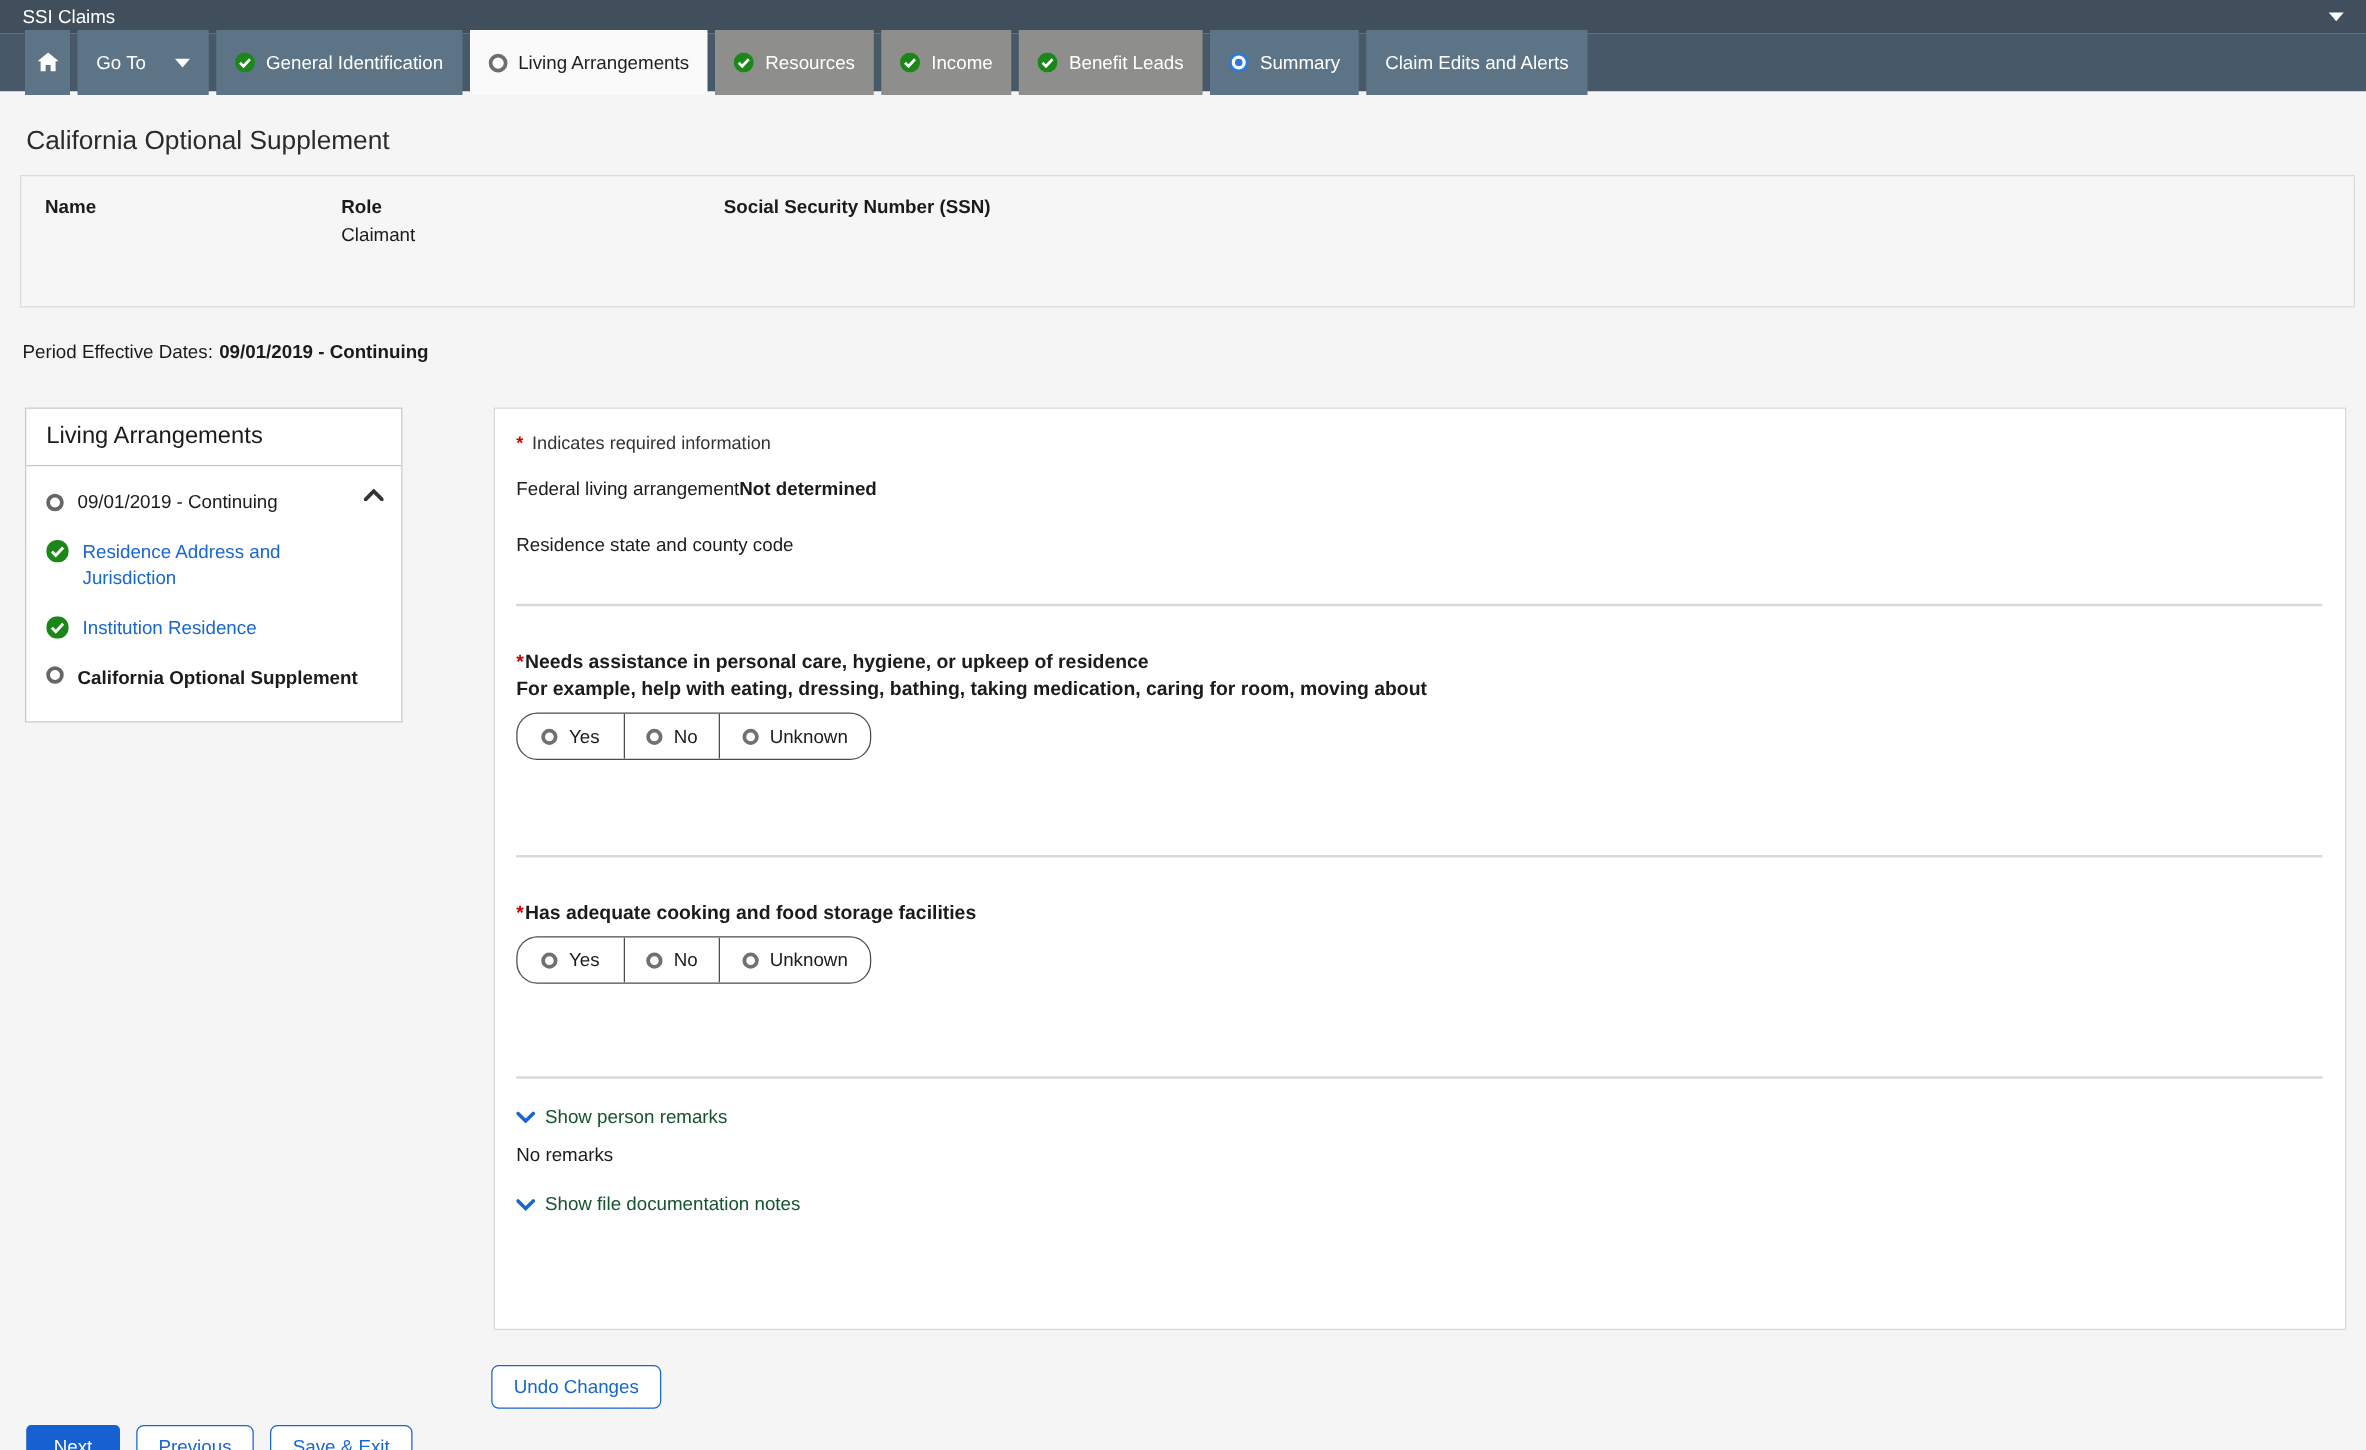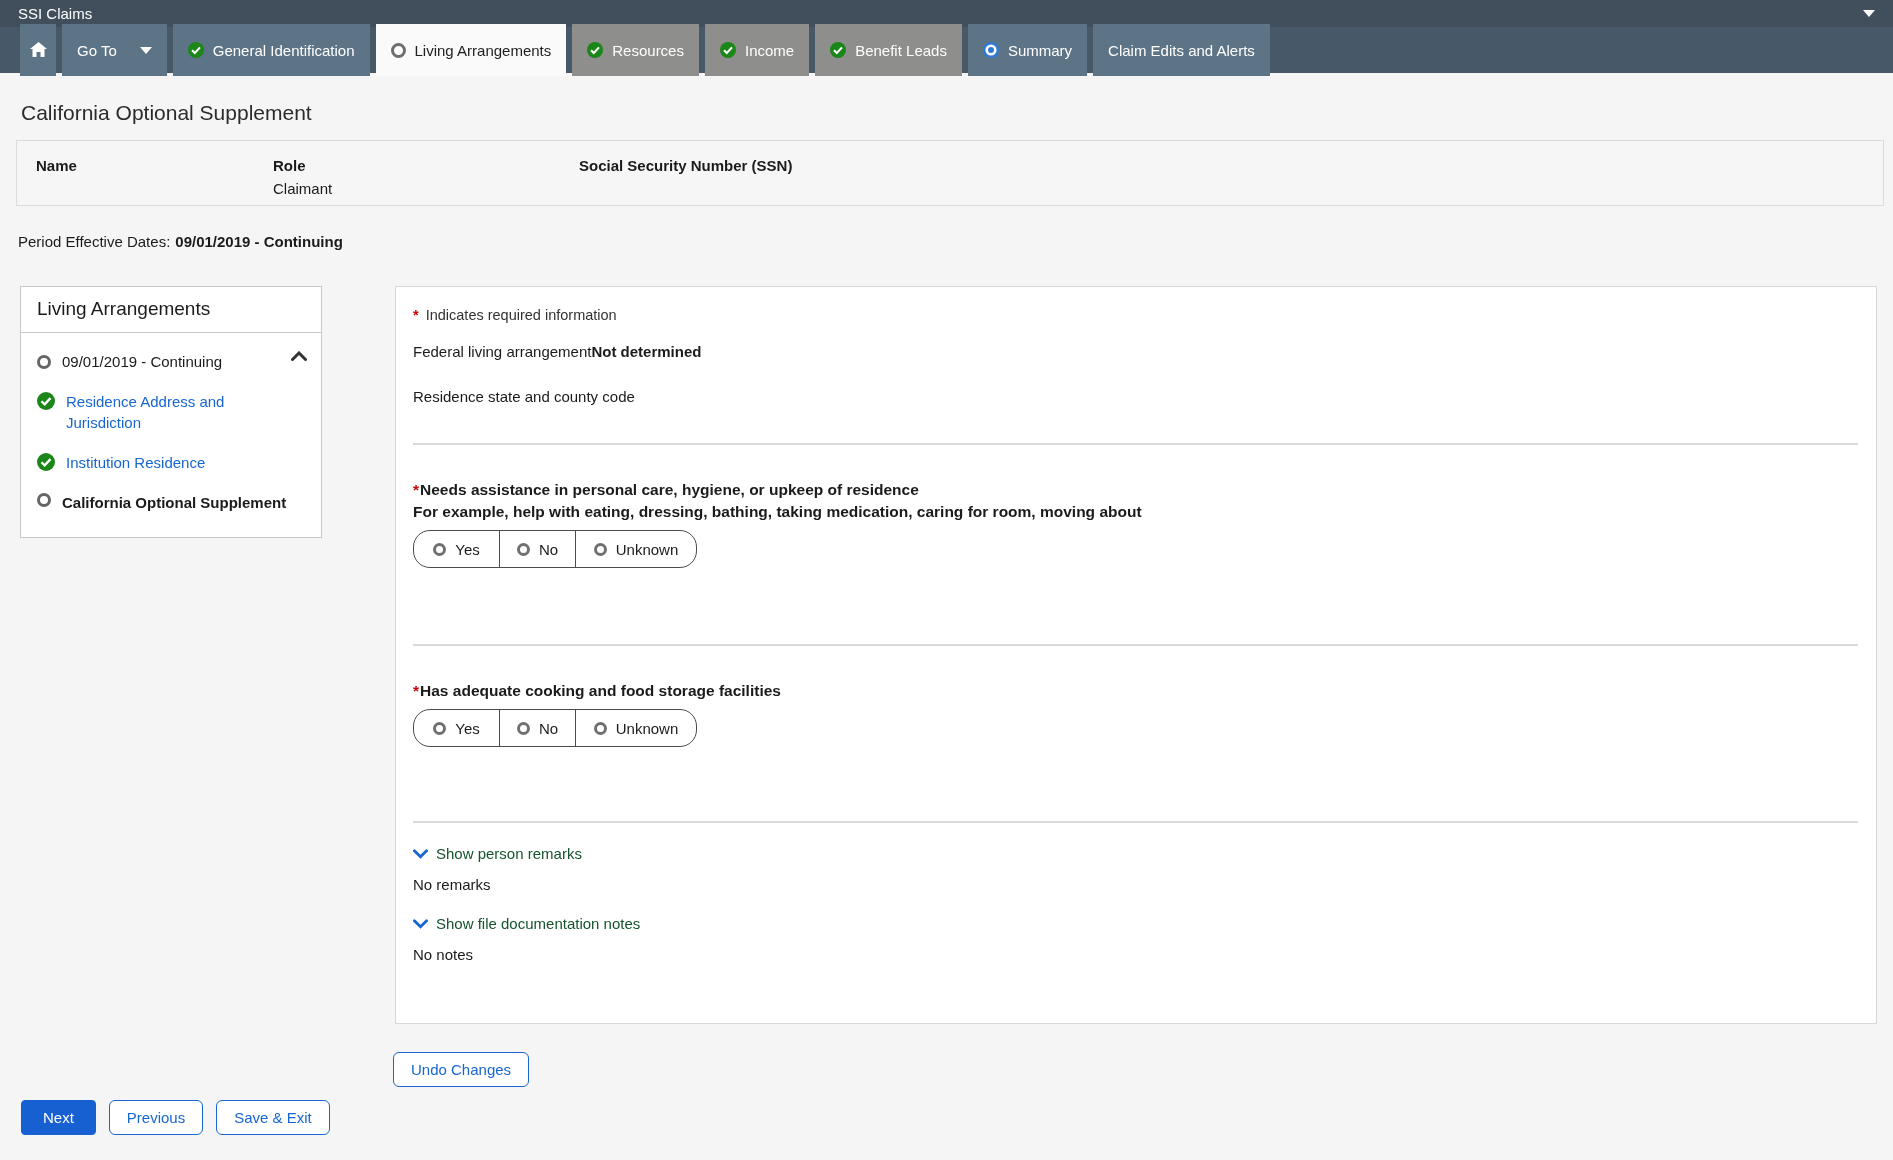--- a/index.html
+++ b/index.html
@@ -35,21 +35,21 @@
   .goto-caret { width:0; height:0; border-left:6px solid transparent;
     border-right:6px solid transparent; border-top:7px solid #fff; margin-left:14px; }
   .radio-dot {
     width:15px; height:15px; border-radius:50%;
     border:3px solid #6e6e6e; background:#fff; flex:0 0 auto;
   }
   .icon-svg { flex:0 0 auto; display:block; }
   
   .page-title { font-size:21px; color:#2b2b2b; margin:28px 0 0 21px; font-weight:400; }
   .person-box {
-    margin:15px 0 0 16px; width:1868px; height:66px;
+    margin:15px 0 0 16px; width:1868px; height:106px;
     background:#f6f6f6; border:1px solid #dbdbdb;
     display:grid; grid-template-columns:237px 306px 1fr;
     padding:16px 0 0 19px; align-content:start;
   }
   .person-box .hdr { font-weight:700; font-size:15px; }
   .person-box .val { font-size:15px; margin-top:6px; }
   .period-line { margin:27px 0 0 18px; font-size:15px; }
   .period-line b { margin-left:5px; }
   
   .columns { display:flex; align-items:flex-start; margin-top:36px; }
@@ -293,21 +293,20 @@
       <span>Show person remarks</span>
     </div>
     <div class="plain-text">No remarks</div>
 
     <div class="toggle-link second">
       <svg width="15" height="10" viewBox="0 0 16 10">
           <path d="M1.5 1.5 L8 8 L14.5 1.5" stroke="#1766d1" stroke-width="3" fill="none" stroke-linecap="round"></path>
         </svg>
       <span>Show file documentation notes</span>
     </div>
-    <div class="plain-text">No notes</div>
   </div>
 </div>
 
 <div class="undo-row">
   <button class="btn">Undo Changes</button>
 </div>
 
 <div class="footer-row">
   <button class="btn primary">Next</button>
   <button class="btn">Previous</button>

